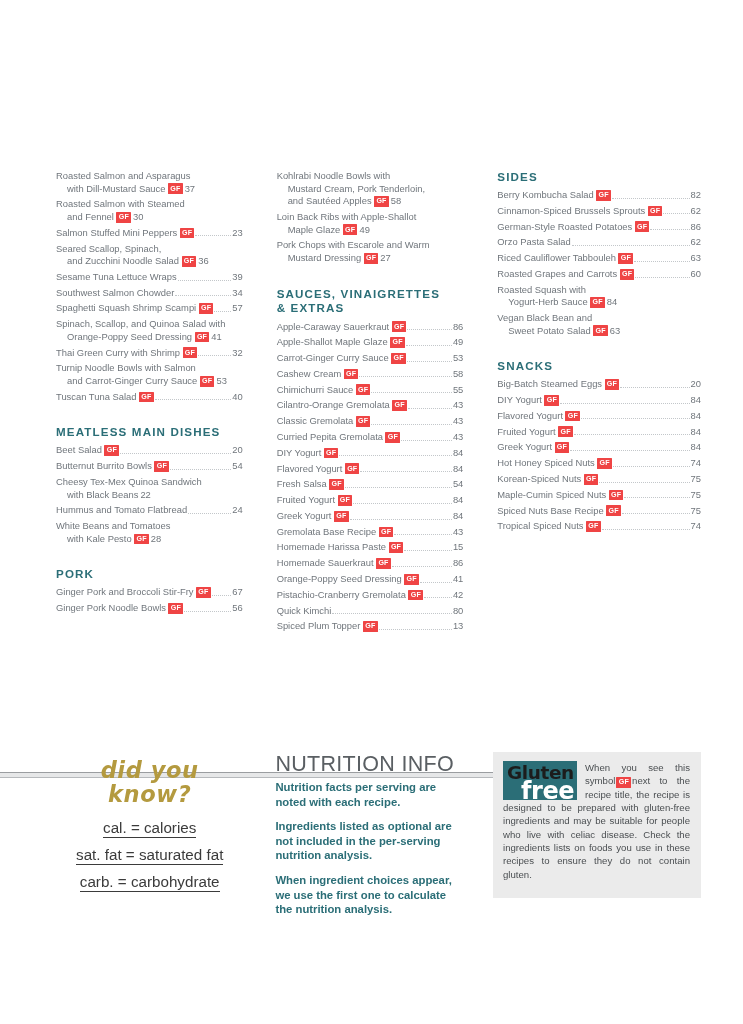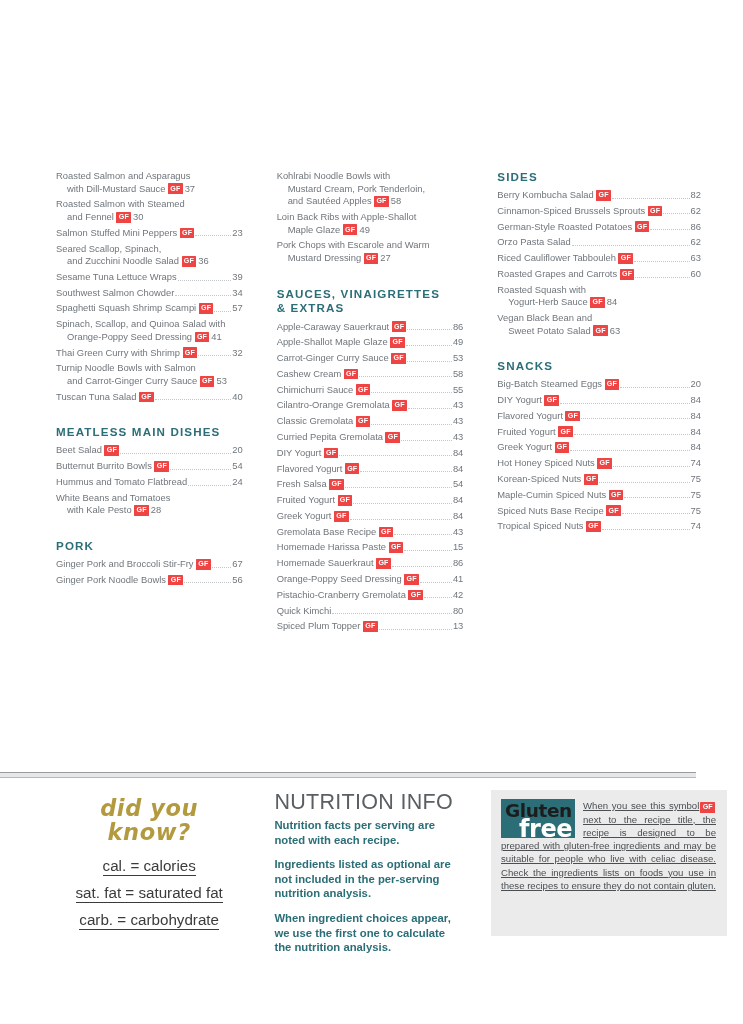--- a/index.html
+++ b/index.html
@@ -85,21 +85,21 @@
   .divider .r1 { top: 0; }
   .divider .r2 { top: 5px; background: #b6b9bc; }
   .divider .mid {
     position: absolute; left: 0; top: 1px; width: 100%; height: 4px;
     background: #e6e7e8;
   }
 
   
   .footer {
     position: absolute;
-    left: 56px; top: 790px;
+    left: 56px; top: 752px;
     width: 645px; height: 175px;
     display: flex;
     gap: 32px;
   }
   .fcol { }
   .fcol-dyk { width: 212px; text-align: center; padding-top: 6px; }
   .fcol-nut { width: 210px; padding-top: 0px; }
   .fcol-gf  { width: 210px; }
 
   .dyk-title {
@@ -135,21 +135,21 @@
   .nut-p {
     color: #2b6e77;
     font-size: 11.3px;
     font-weight: bold;
     line-height: 14.6px;
     margin: 0 0 10px 0;
   }
 
   .gf-panel {
     background: #ebebeb;
-    width: 236px;
+    width: 208px;
     height: 146px;
     padding: 9px 11px 9px 10px;
     position: relative;
   }
   .gf-logo {
     float: left;
     background: #2b6e77;
     width: 74px; height: 39px;
     margin: 0 8px 1px 0;
     position: relative;
@@ -165,21 +165,20 @@
     position: absolute; left: 18px; top: 16px;
     font-family: "DejaVu Sans", sans-serif;
     font-weight: bold; font-size: 24px; color: #ffffff;
     letter-spacing: -0.4px;
   }
   .gf-text {
     font-size: 9.6px;
     line-height: 13.3px;
     color: #4b4f52;
     text-align: justify;
-    text-decoration: underline;
   }
   .gf-text .gf { vertical-align: 0px; margin-left: 1px; margin-right: 1px; }
 </style>
 </head>
 <body>
 
 <div class="index-area">
     <div class="col">
       <div class="entry">
         <div class="ln">Roasted Salmon and Asparagus</div>
@@ -252,20 +251,24 @@
           <span class="leader"></span>
           <span class="pg">20</span>
         </div>
       </div>
       <div class="entry">
         <div class="lead-row">
           <span class="txt">Butternut Burrito Bowls<span class="gf">GF</span></span>
           <span class="leader"></span>
           <span class="pg">54</span>
         </div>
+      </div>
+      <div class="entry">
+        <div class="ln">Cheesy Tex-Mex Quinoa Sandwich</div>
+        <div class="lead-row ln indent"><span class="txt">with Black Beans</span><span class="leader"></span><span class="pg">22</span></div>
       </div>
       <div class="entry">
         <div class="lead-row">
           <span class="txt">Hummus and Tomato Flatbread</span>
           <span class="leader"></span>
           <span class="pg">24</span>
         </div>
       </div>
       <div class="entry">
         <div class="ln">White Beans and Tomatoes</div>

